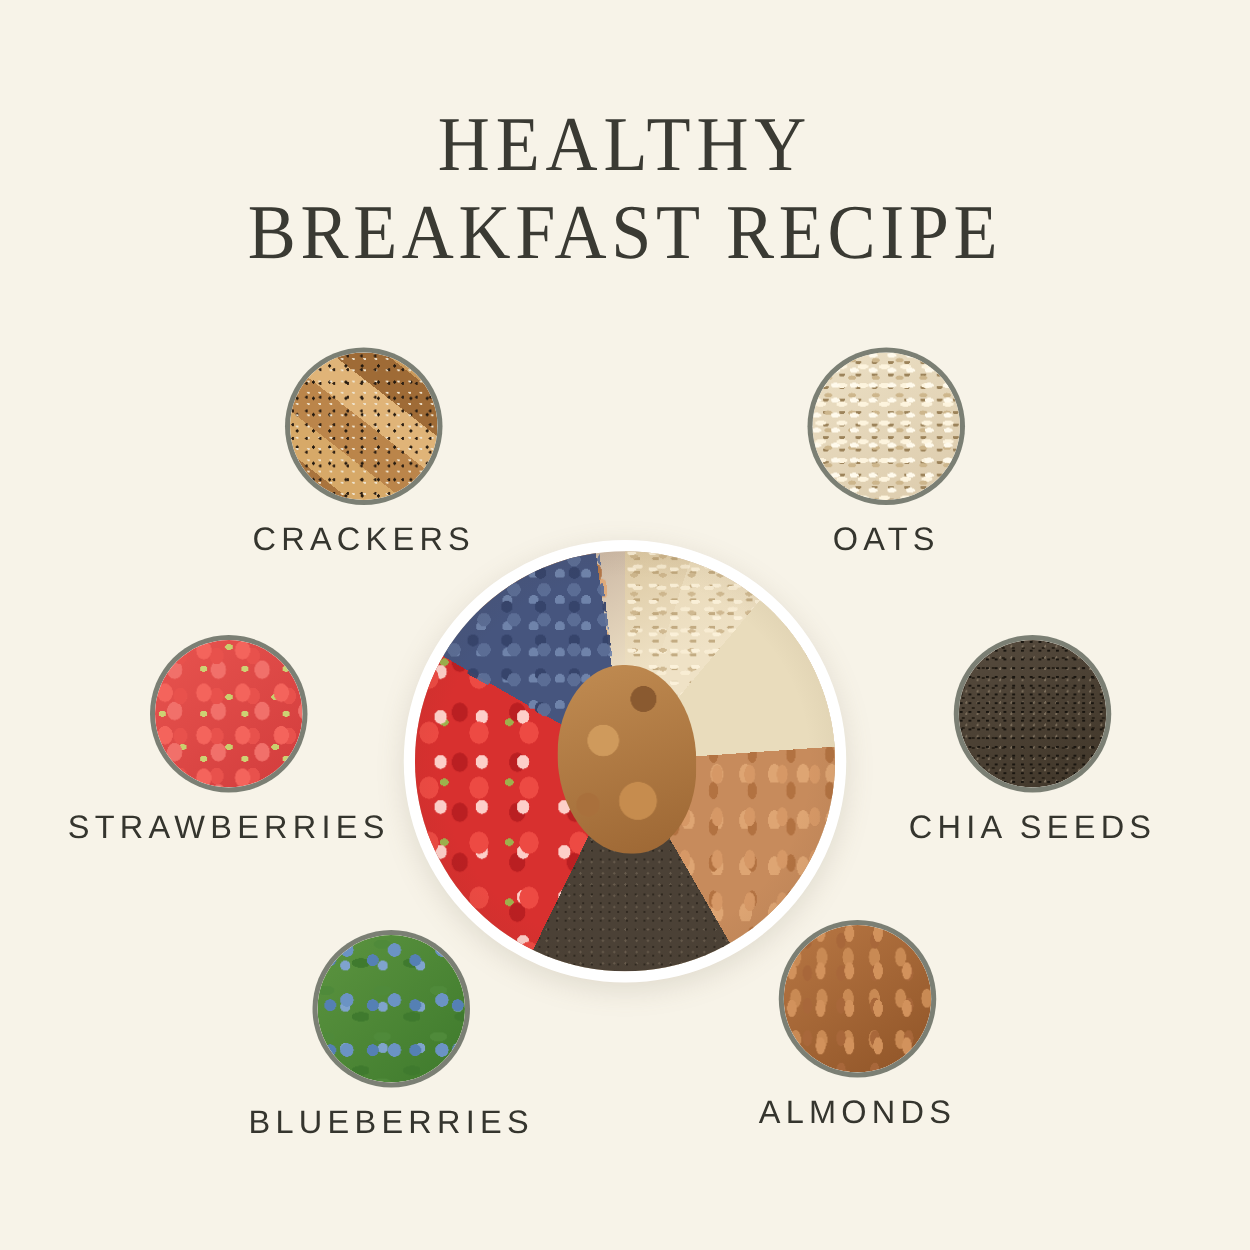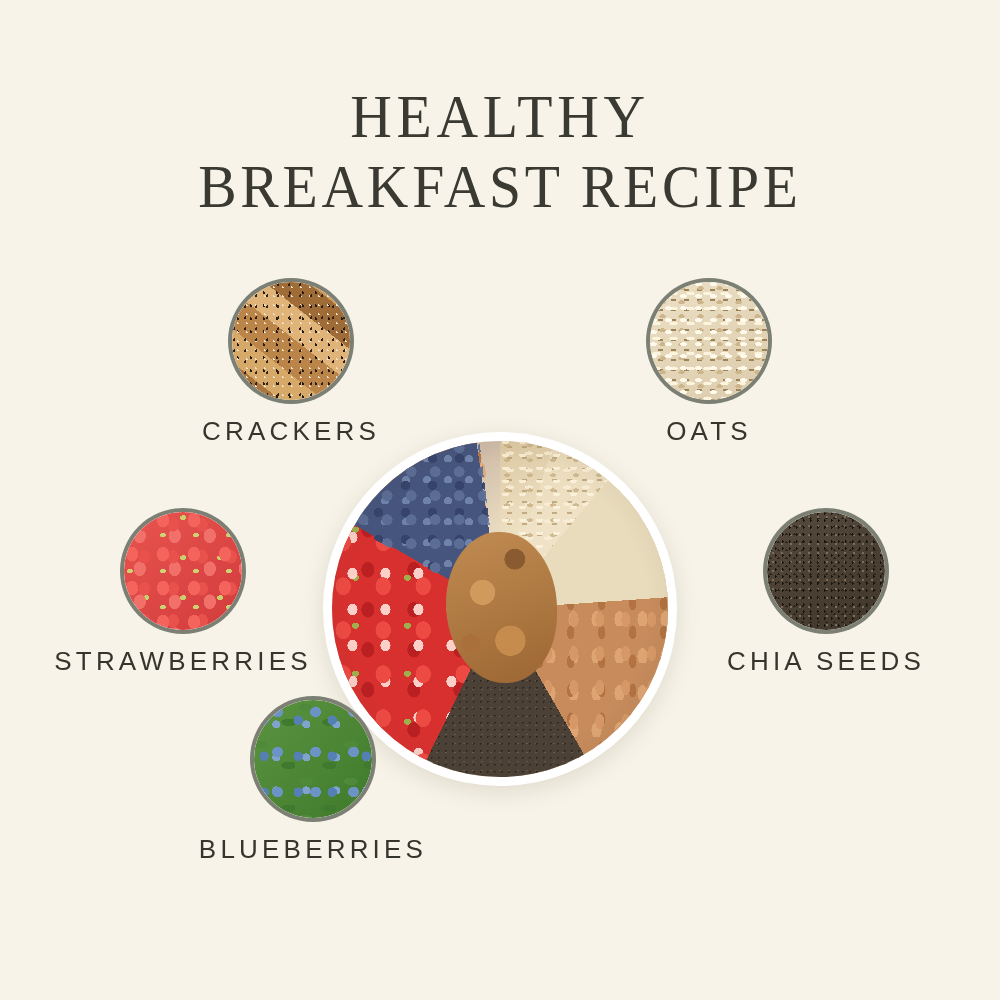--- a/index.html
+++ b/index.html
@@ -201,28 +201,39 @@
           radial-gradient(ellipse 9px 11px at 70% 40%, #e8514c 60%, rgba(0,0,0,0) 62%),
           radial-gradient(ellipse 10px 12px at 45% 72%, #f1706a 60%, rgba(0,0,0,0) 62%),
           radial-gradient(ellipse 5px 4px at 60% 14%, #c9cf6d 60%, rgba(0,0,0,0) 62%),
           radial-gradient(ellipse 5px 4px at 18% 64%, #cdd273 60%, rgba(0,0,0,0) 62%),
           linear-gradient(140deg,#e8544f,#d23c3c);
           background-size:31px 34px, 29px 32px, 35px 33px, 37px 40px, 33px 36px, auto;"></div>
     </div>
     <div class="caption" style="top:134px;">STRAWBERRIES</div>
   </div>
 
-  <div class="item" style="left:254px;top:700px;">
+  <div class="item" style="left:254px;top:748px;">
     <div class="thumb" style="width:118px;height:118px;">
       <div class="fill" style="background:
           radial-gradient(circle 8px at 62% 30%, #6b93c4 66%, rgba(0,0,0,0) 68%),
           radial-gradient(circle 7px at 30% 56%, #5580b4 66%, rgba(0,0,0,0) 68%),
           radial-gradient(circle 6px at 74% 74%, #7fa3cd 66%, rgba(0,0,0,0) 68%),
           radial-gradient(ellipse 11px 6px at 15% 20%, #4f8a3a 62%, rgba(0,0,0,0) 64%),
           radial-gradient(ellipse 12px 6px at 85% 52%, #3f7a2e 62%, rgba(0,0,0,0) 64%),
           linear-gradient(135deg,#5c9440,#3e7a2c);
           background-size:38px 40px, 34px 36px, 30px 33px, 45px 37px, 41px 43px, auto;"></div>
     </div>
     <div class="caption" style="top:134px;">BLUEBERRIES</div>
   </div>
 
+  <div class="item" style="left:627px;top:740px;">
+    <div class="thumb" style="width:118px;height:118px;">
+      <div class="fill" style="background:
+          radial-gradient(ellipse 6px 11px at 28% 22%, #d2925c 62%, rgba(0,0,0,0) 64%),
+          radial-gradient(ellipse 6px 10px at 70% 48%, #a8673a 62%, rgba(0,0,0,0) 64%),
+          radial-gradient(ellipse 7px 12px at 45% 78%, #c98a54 62%, rgba(0,0,0,0) 64%),
+          linear-gradient(145deg,#b87744,#8f5427);
+          background-size:23px 30px, 27px 26px, 21px 33px, auto;"></div>
+    </div>
+    <div class="caption" style="top:134px;">ALMONDS</div>
+  </div>
 
 </div>
 
 </body></html>

